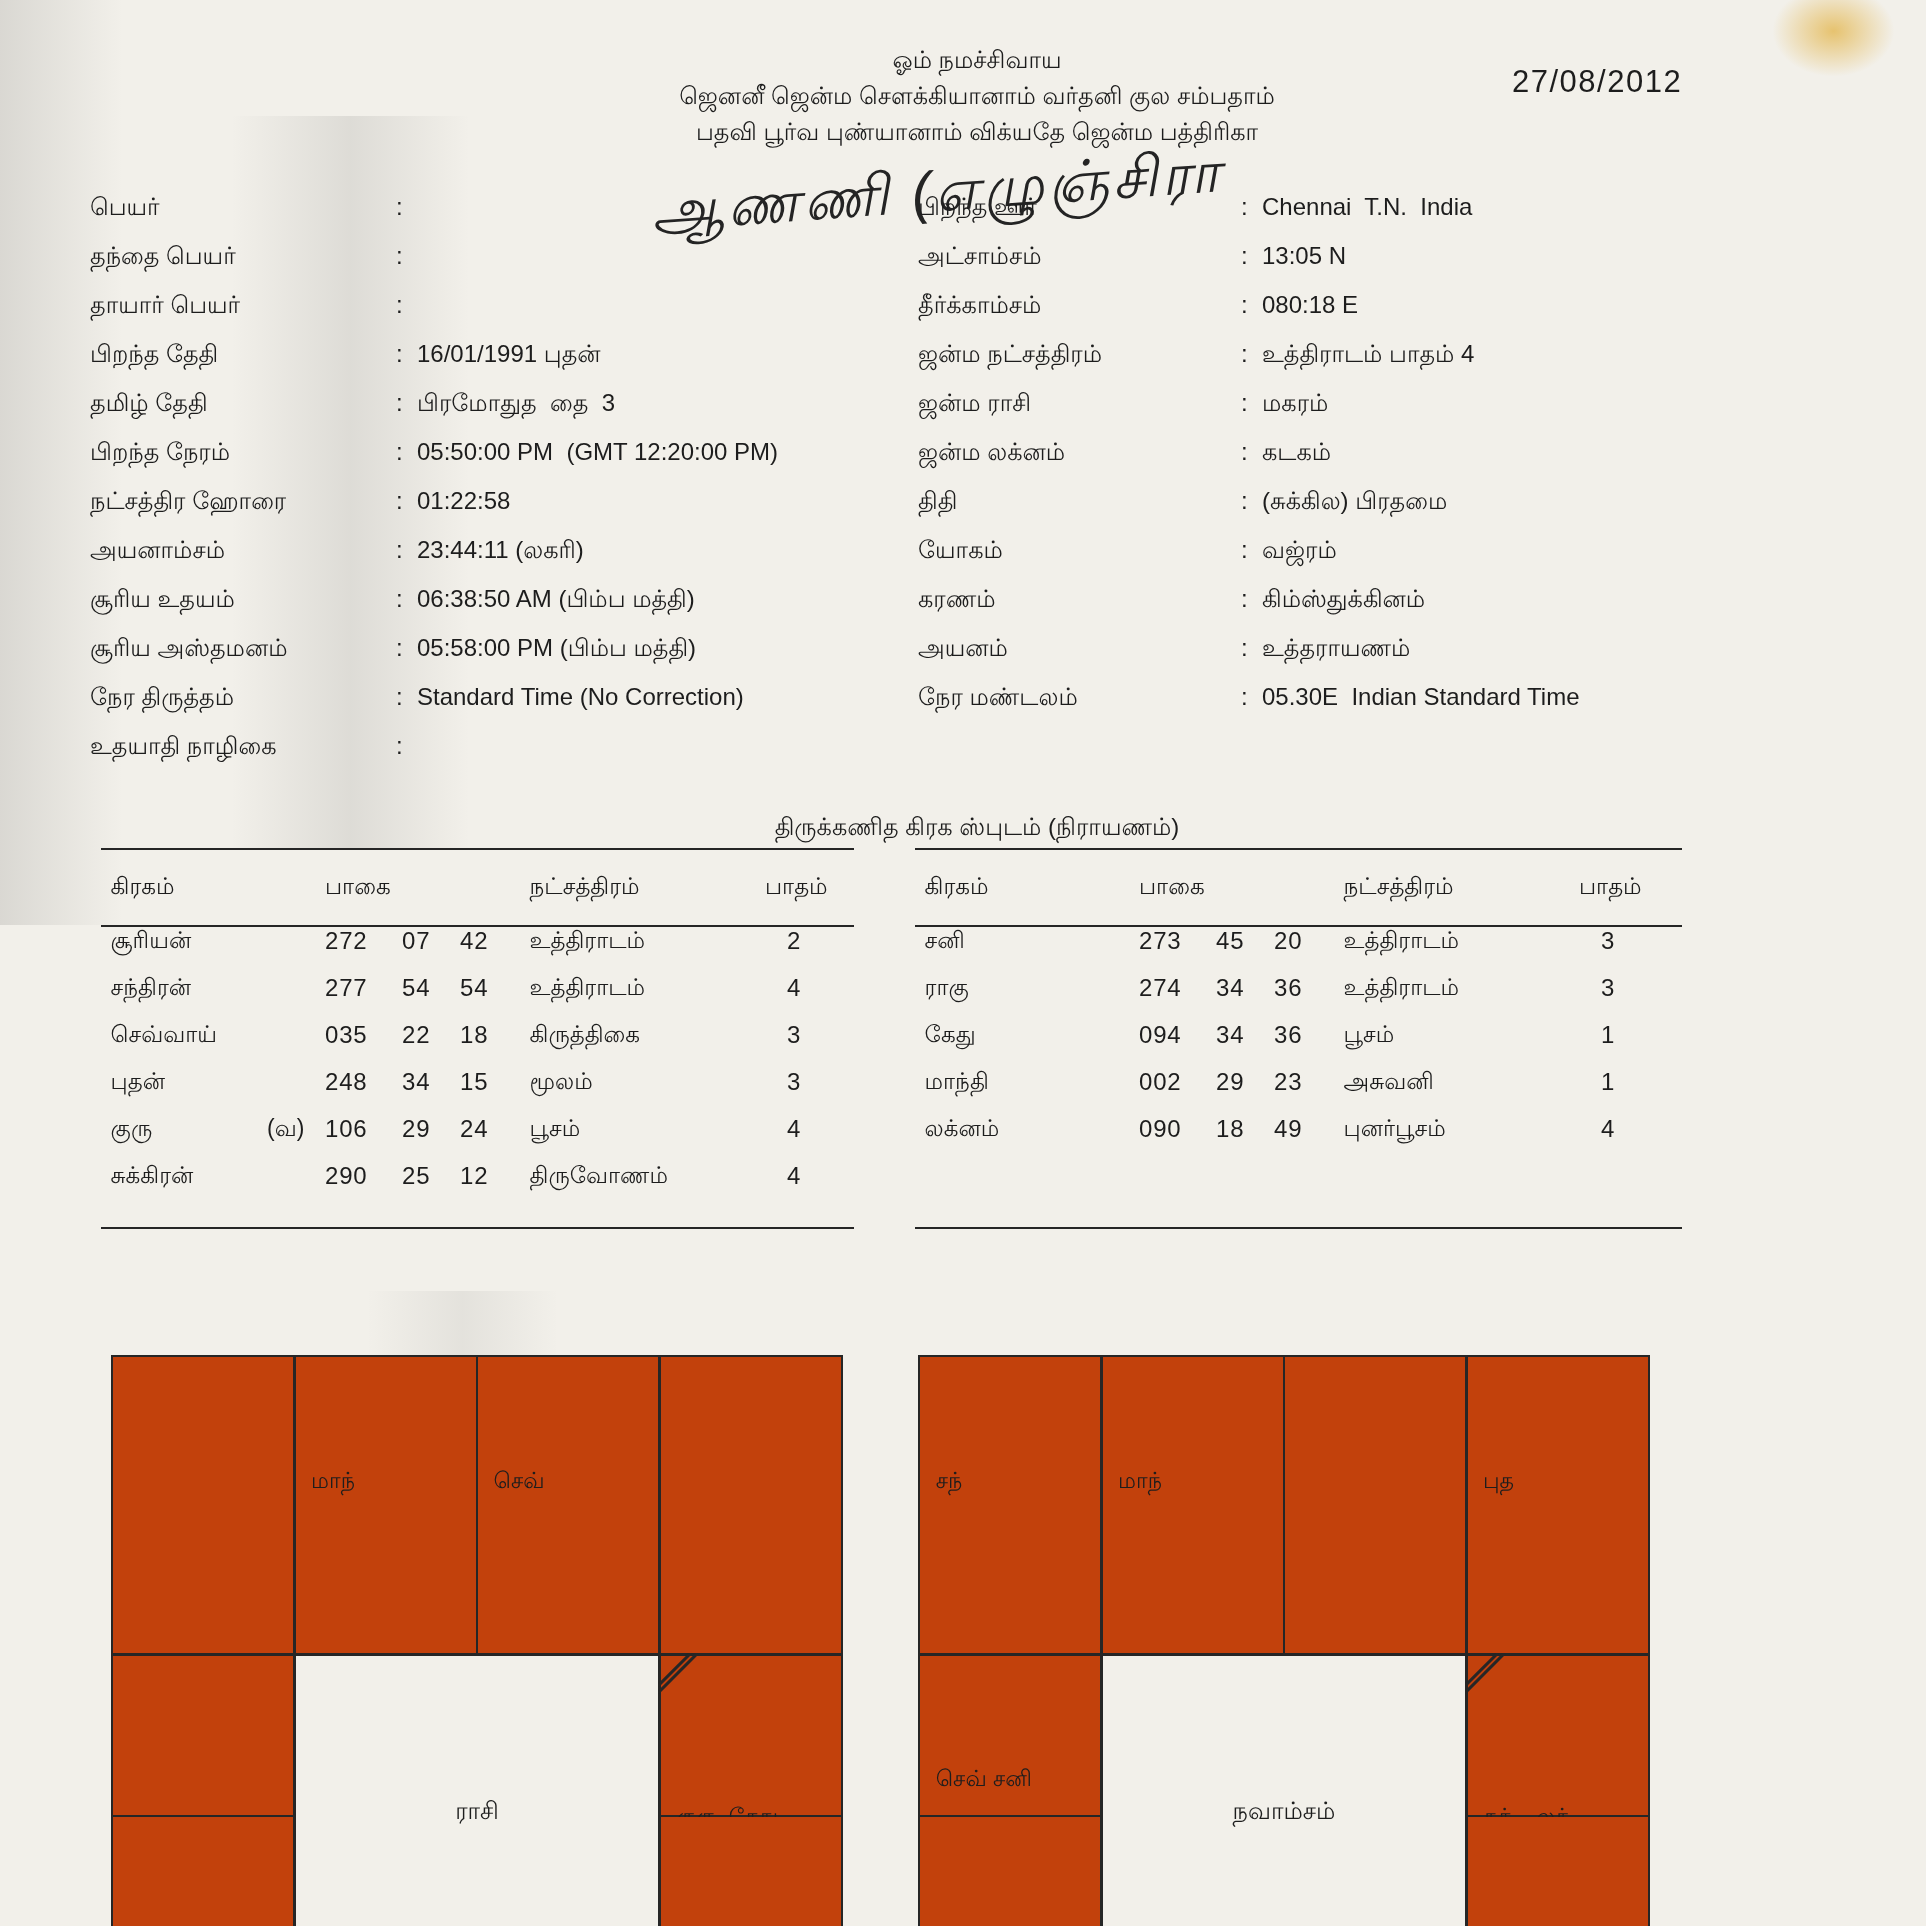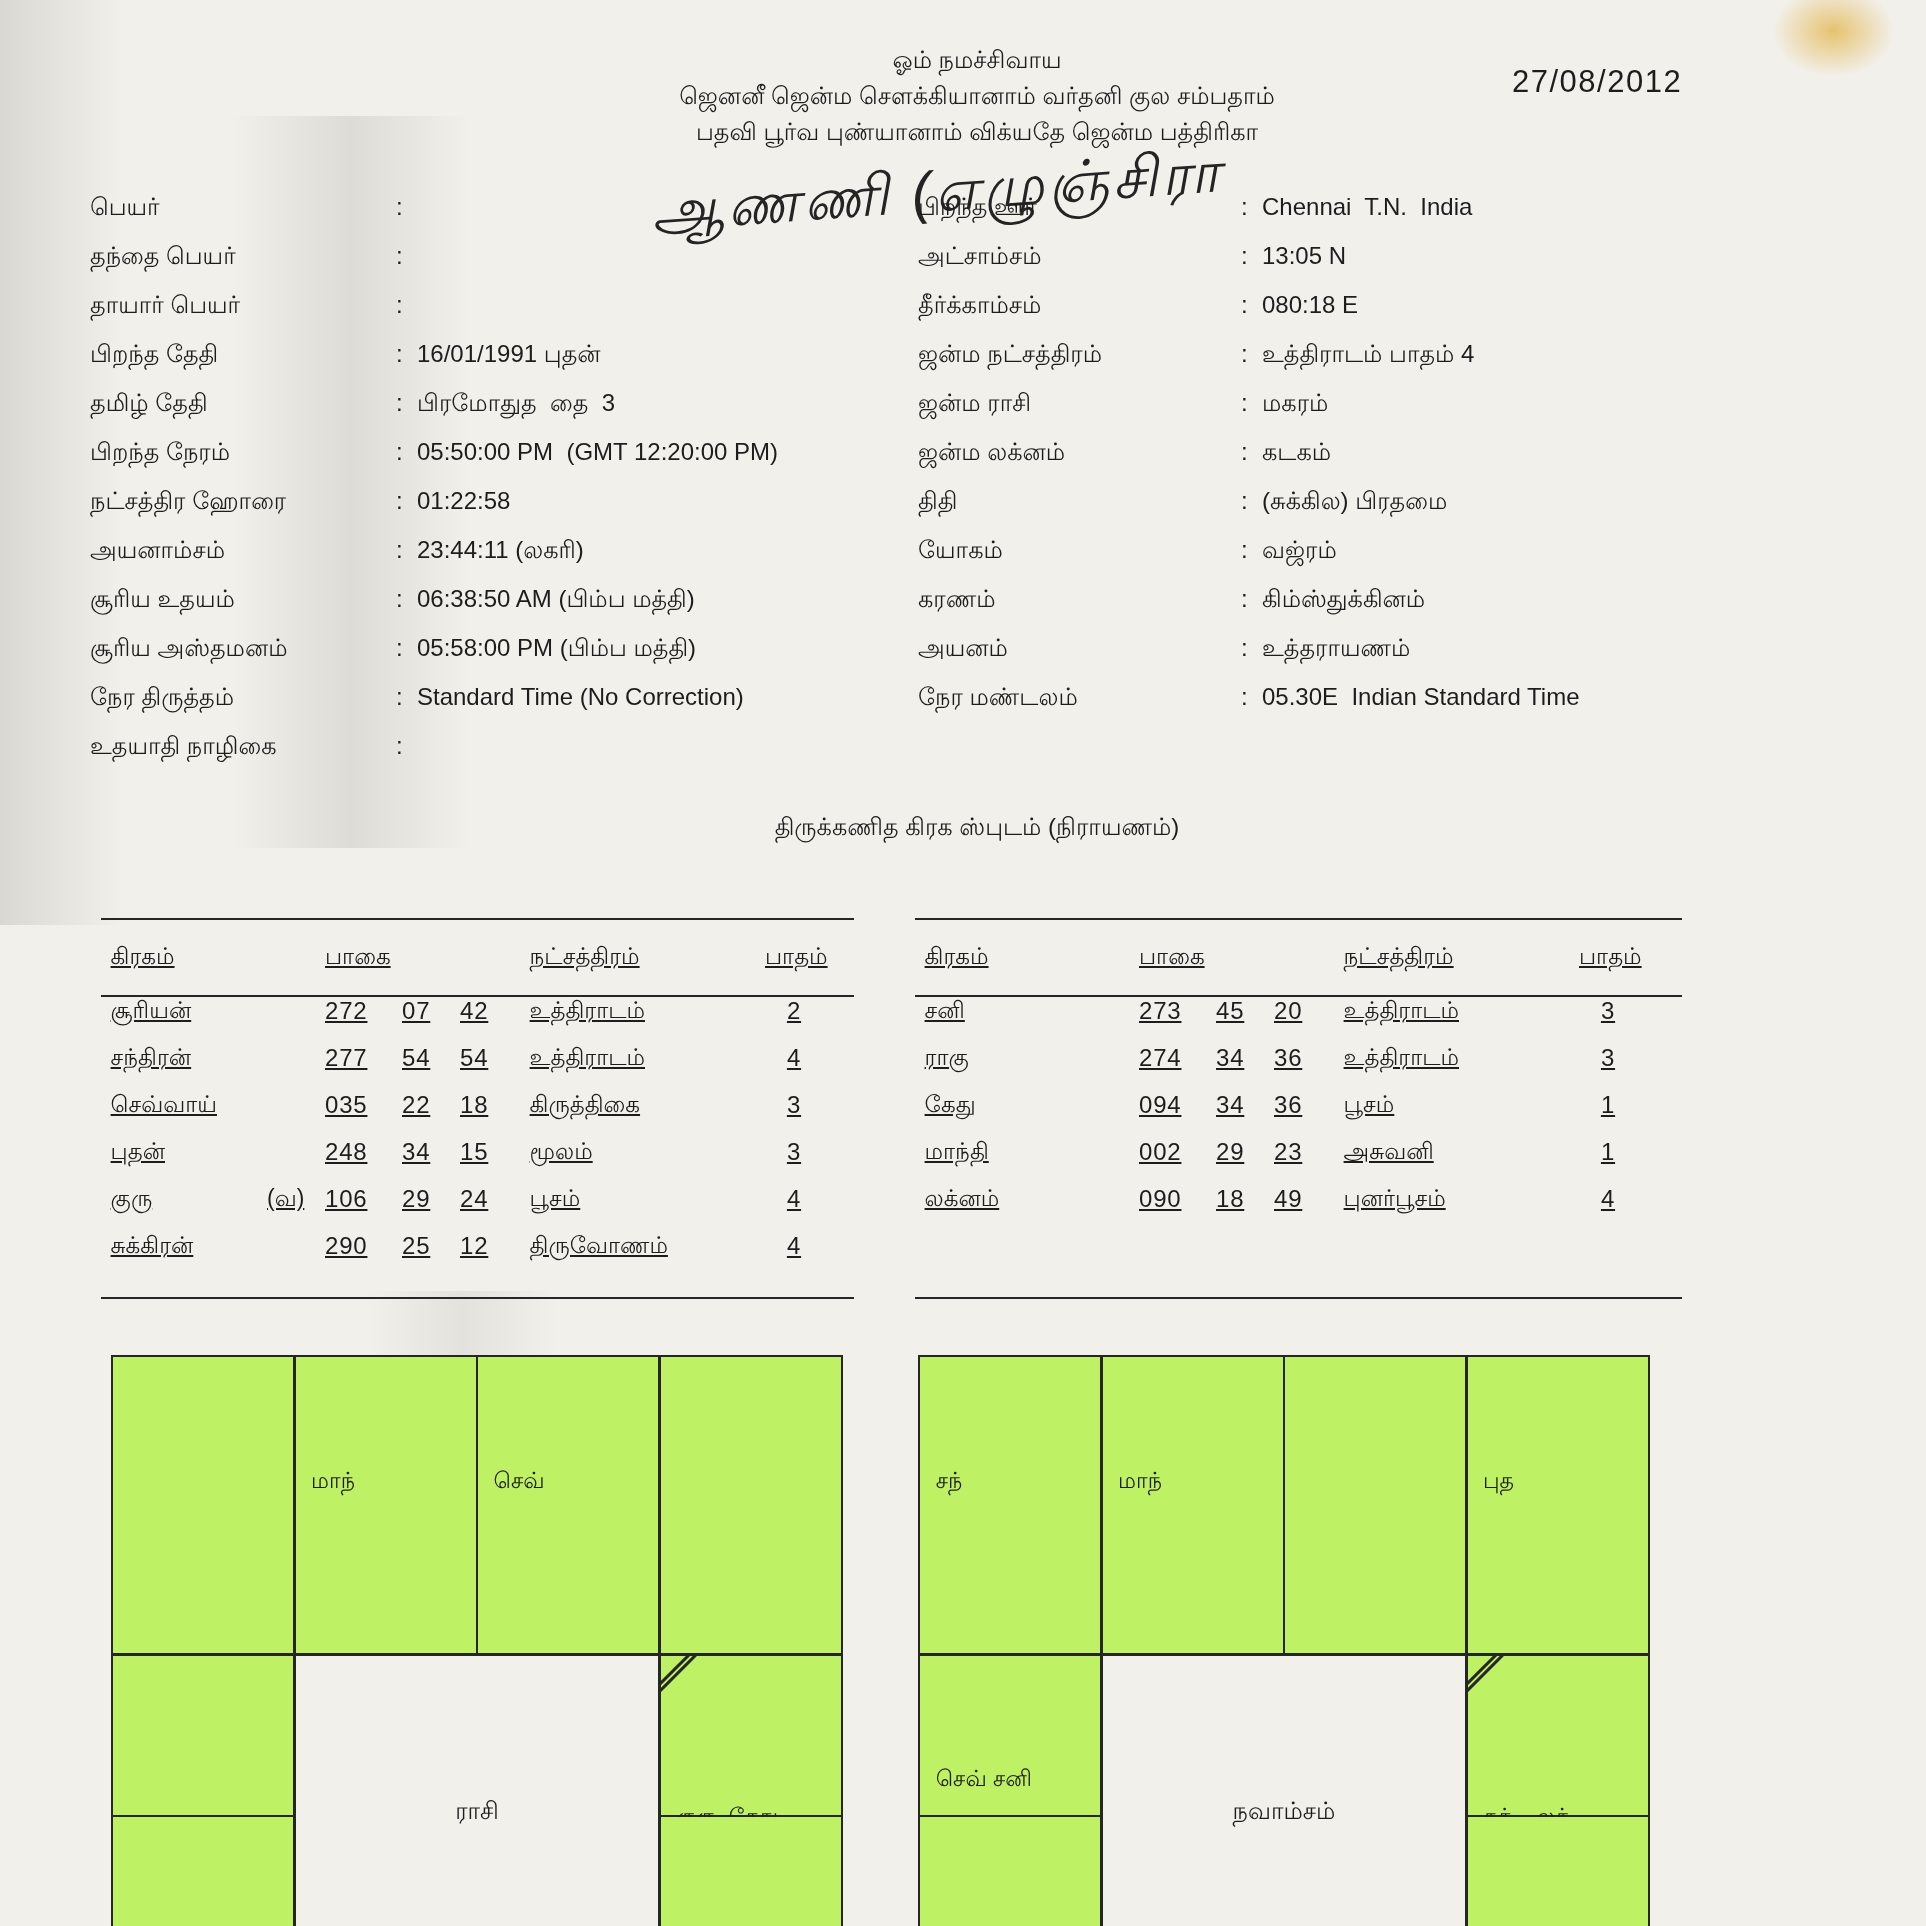--- a/index.html
+++ b/index.html
@@ -38,21 +38,21 @@
   .d-left .dvalue{left:327px;}
   .d-right .dvalue{left:344px;}
   .handwritten{
     position:absolute;left:651px;top:158px;
     font-size:57px;font-style:italic;font-weight:300;
     transform:rotate(-4deg);letter-spacing:3.9px;color:#242424;white-space:pre;
   }
 
   
   .section-title{position:absolute;top:813px;left:0;width:100%;text-align:center;font-size:24px;}
-  .ptable{position:absolute;top:918px;height:381px;border-top:2.7px solid #262626;border-bottom:2.7px solid #262626;box-sizing:border-box;text-decoration:underline;}
+  .ptable{position:absolute;top:848px;height:381px;border-top:2.7px solid #262626;border-bottom:2.7px solid #262626;box-sizing:border-box;}
   .pt-left{left:101px;width:753px;}
   .pt-right{left:915px;width:767px;}
   .pt-head{display:flex;align-items:center;height:77px;border-bottom:2.7px solid #262626;font-size:23px;box-sizing:border-box;}
   .pt-row{display:flex;align-items:flex-start;height:47px;font-size:23px;}
   .c-name{width:166px;padding-left:9.6px;box-sizing:border-box;}
   .c-retro{width:58px;}
   .c-d0{width:77px;}
   .c-d1{width:58px;}
   .c-d2{width:58px;}
   .c-nak{width:247px;padding-left:11.6px;box-sizing:border-box;}
@@ -62,21 +62,21 @@
 
   
   .chart{
     position:absolute;top:1355px;width:732px;height:925px;
     background:#262626;padding:2.3px;box-sizing:border-box;
     display:grid;grid-template-columns:repeat(4,1fr);
     grid-template-rows:296px 159px 296px 159px;gap:2.3px;
   }
   .ch-rasi{left:111px;}
   .ch-nav{left:918px;}
-  .cell{background:#bef264;position:relative;padding:29px 15.4px;box-sizing:border-box;
+  .cell{background:#c2410c;position:relative;padding:29px 15.4px;box-sizing:border-box;
         font-size:22.3px;line-height:1.7;white-space:pre;}
   .cc{grid-column:2/4;grid-row:2/4;background:#f2f0ea;position:relative;}
   .r2l{grid-area:2/1;} .r2r{grid-area:2/4;} .r3l{grid-area:3/1;} .r3r{grid-area:3/4;}
   .chart-title{position:absolute;left:0;right:0;top:31%;text-align:center;font-size:24px;}
   .lagna{position:absolute;left:-2.3px;top:-2.3px;width:46px;height:46px;}
 </style>
 </head>
 <body>
 
 <div id="page">

